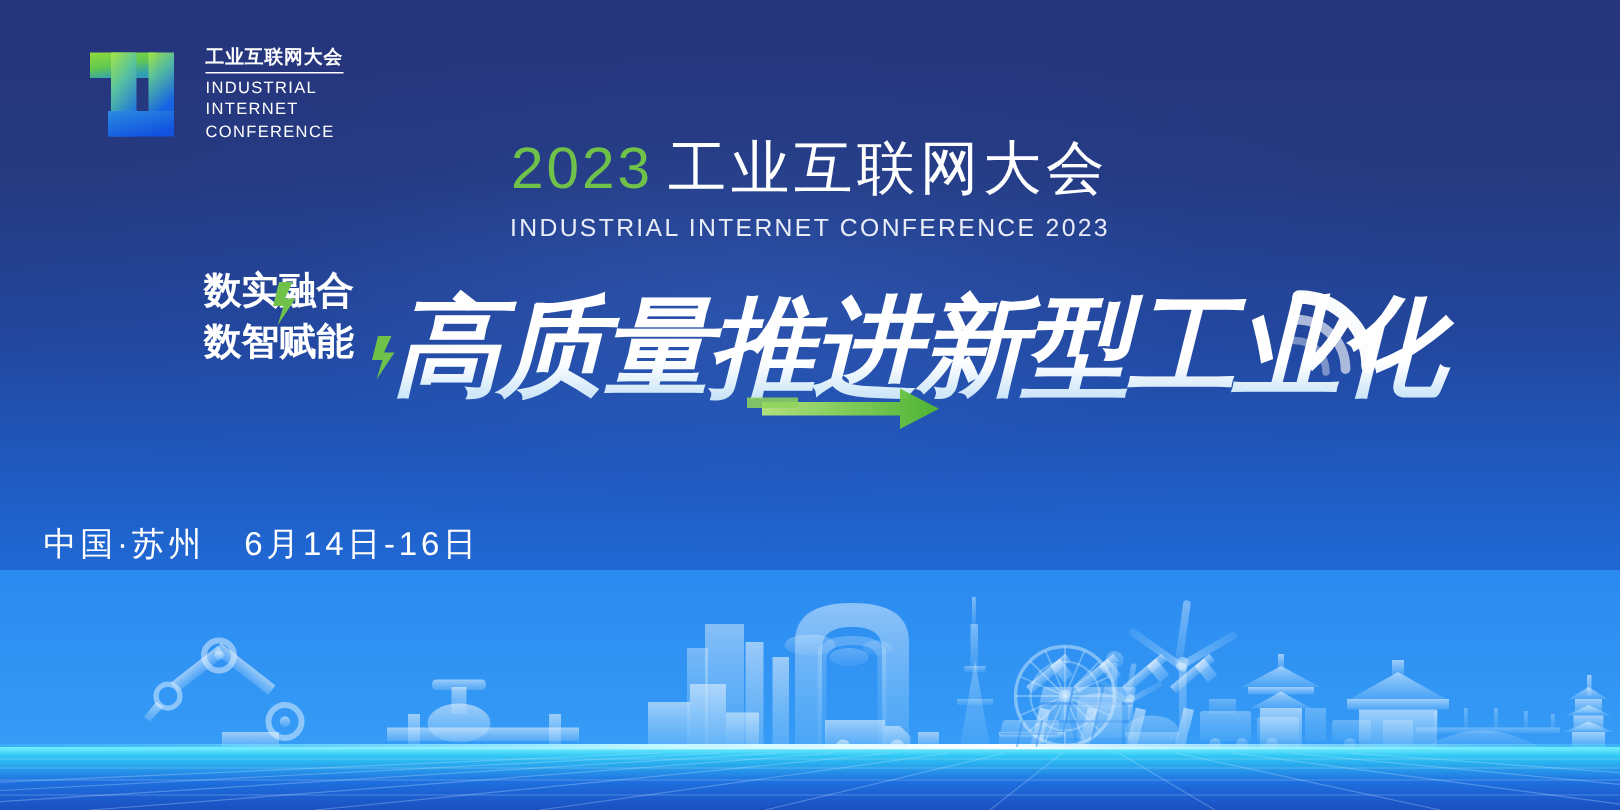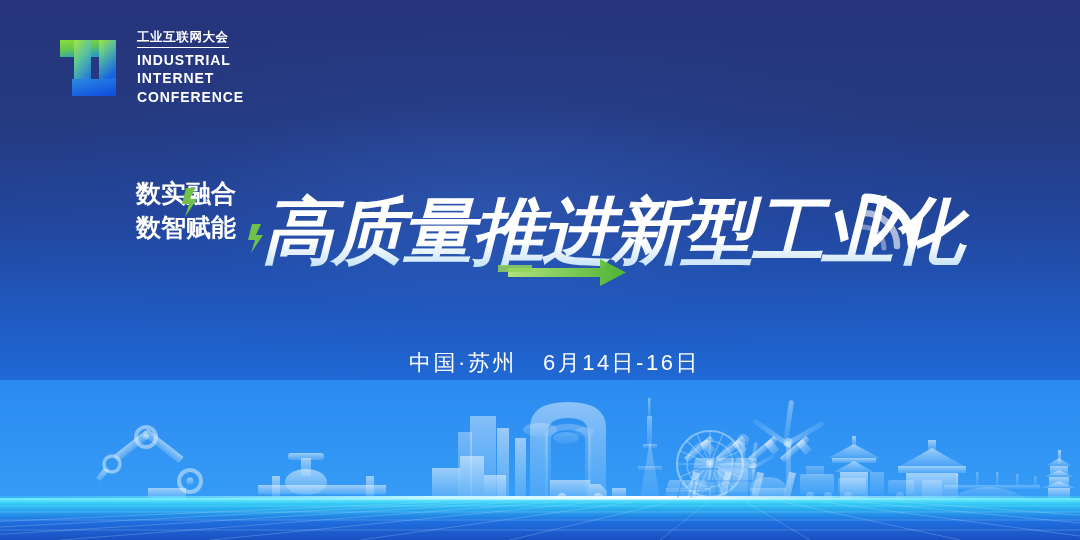--- a/index.html
+++ b/index.html
@@ -38,21 +38,21 @@
   }
   .logo-mark { width:68px; height:66px; display:block; }
   .logo-text { display:flex; flex-direction:column; }
   .logo-cn {
     font-size:12.5px; font-weight:bold; color:#ffffff;
     letter-spacing:0.6px; line-height:1.25;
     border-bottom:1.5px solid #ffffff; padding-bottom:1px;
     display:inline-block; width:fit-content;
   }
   .logo-en {
-    font-size:14px; font-weight:bold; color:#ffffff;
+    font-size:11px; font-weight:normal; color:#ffffff;
     letter-spacing:0.9px; line-height:1.32; margin-top:3px;
   }
 
   
   .title-wrap {
     position:absolute; left:0; right:0; top:92px;
     text-align:center;
   }
   .title-main {
     font-size:39px; line-height:1.08; font-weight:400;
@@ -69,21 +69,20 @@
   
   .headline {
     position:absolute; left:0; right:16px; top:172px;
     height:120px;
   }
   .headline svg { display:block; width:1080px; height:120px; }
 
   
   .dateline {
     position:absolute; left:0; right:0; top:348px;
-    text-align:center;
     font-size:22px; color:#ffffff; letter-spacing:2.5px;
     white-space:nowrap;
     margin-left:29px;
   }
   .dateline .sep { display:inline-block; width:26px; }
 
   
   .skyline {
     position:absolute; left:0; right:0; bottom:0;
     height:160px;
@@ -127,20 +126,26 @@
     <div class="logo-text">
       <span class="logo-cn">工业互联网大会</span>
       <span class="logo-en">
         <span>INDUSTRIAL</span><br>
         <span>INTERNET</span><br>
         <span>CONFERENCE</span>
       </span>
     </div>
   </div>
 
+  <div class="title-wrap">
+    <div class="title-main">
+      <span class="title-year">2023</span><span class="title-cn">工业互联网大会</span>
+    </div>
+    <div class="title-sub">INDUSTRIAL INTERNET CONFERENCE 2023</div>
+  </div>
 
   <div class="headline">
     <svg viewBox="0 0 1080 120">
       <defs>
         <linearGradient id="hgWhite" x1="0" y1="0" x2="0" y2="1">
           <stop offset="0%" stop-color="#ffffff"></stop>
           <stop offset="62%" stop-color="#ffffff"></stop>
           <stop offset="100%" stop-color="#b9dcf5"></stop>
         </linearGradient>
         <linearGradient id="hgGreen" x1="0" y1="0" x2="1" y2="0">

